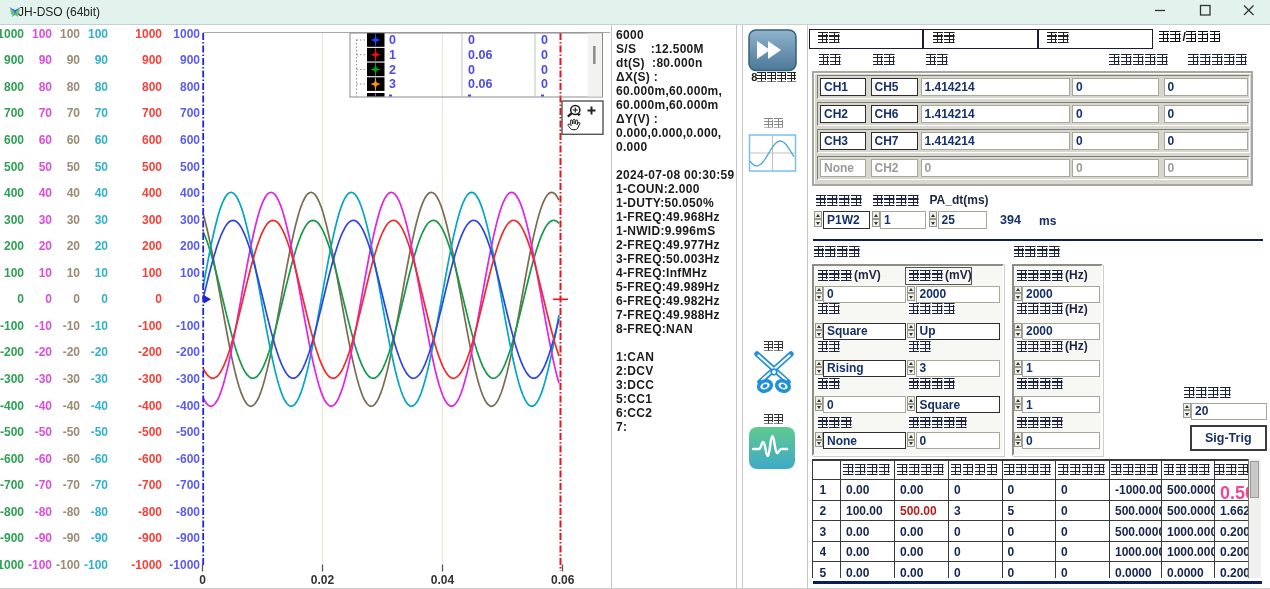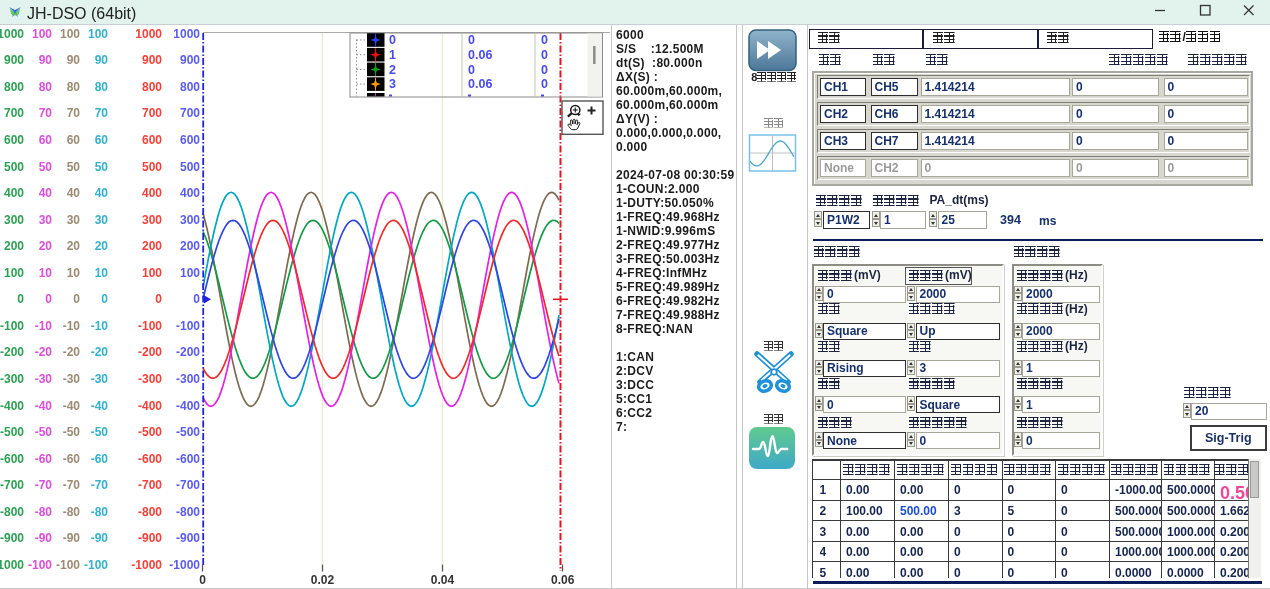--- a/index.html
+++ b/index.html
@@ -21,21 +21,21 @@
 .btn{position:absolute;background:#fff;border:2px solid #3c3c3c;box-shadow:inset 0 0 0 2px #fff;display:flex;align-items:center;justify-content:center;font-weight:bold;font-size:12.5px;color:#1a3263}
 .g{display:inline-block;width:10.6px;height:11px;margin:0 1.4px 0 0;vertical-align:-1.5px;background-image:repeating-linear-gradient(0deg,currentColor 0 1.15px,transparent 1.15px 3.25px),linear-gradient(currentColor,currentColor),linear-gradient(currentColor,currentColor);background-repeat:no-repeat;background-size:10.6px 11px,1.3px 11px,1.2px 8px;background-position:0 0,4.7px 0,8.9px 1.5px}
 #info{position:absolute;left:616px;top:27.5px;width:121px;font-size:12px;font-weight:bold;color:#1b1b1b;line-height:14px;letter-spacing:0.3px;white-space:pre}
 .gs{display:inline-block;width:9px;height:9.6px;margin:0 0.8px 0 0;vertical-align:-1px;background-image:repeating-linear-gradient(0deg,currentColor 0 1.05px,transparent 1.05px 2.9px),linear-gradient(currentColor,currentColor),linear-gradient(currentColor,currentColor);background-repeat:no-repeat;background-size:9px 9.6px,1.2px 9.6px,1.1px 7px;background-position:0 0,3.9px 0,7.5px 1.3px}
 </style></head><body>
 <div id="titlebar">
 <svg width="14" height="14" style="position:absolute;left:8px;top:5px">
 <path d="M1,2 L6,7 L4,12 L7,9 L10,12 L8,7 L13,2 L7,5 z" fill="#3a6ae0"></path>
 <path d="M2,3 L7,8 L12,3 L11,9 q-4,3 -8,0 z" fill="#58c058" opacity="0.85"></path>
 </svg>
-<span style="position:absolute;left:27px;top:4.5px;font-size:16px;color:#222">JH-DSO (64bit)</span>
+<span style="position:absolute;left:18px;top:4.5px;font-size:12px;color:#222">JH-DSO (64bit)</span>
 <svg width="120" height="24" style="position:absolute;left:1142px;top:0">
 <line x1="13" y1="10.5" x2="23" y2="10.5" stroke="#333" stroke-width="1.3"></line>
 <rect x="58.5" y="5.5" width="9.5" height="9.5" fill="none" stroke="#333" stroke-width="1.3"></rect>
 <line x1="102" y1="5.5" x2="111.5" y2="15" stroke="#333" stroke-width="1.3"></line>
 <line x1="111.5" y1="5.5" x2="102" y2="15" stroke="#333" stroke-width="1.3"></line>
 </svg>
 </div>
 <svg id="chart" width="612" height="564" style="position:absolute;left:0;top:25px">
 <line x1="322.5" y1="8" x2="322.5" y2="539" stroke="#ecead6" stroke-width="1.4"></line>
 <line x1="442.5" y1="8" x2="442.5" y2="539" stroke="#ecead6" stroke-width="1.4"></line>
@@ -549,21 +549,21 @@
 <div style="position:absolute;left:34.5px;top:24.0px;width:48px;color:#16254f;font-weight:bold;font-size:12px;overflow:hidden;white-space:nowrap">0.00</div>
 <div style="position:absolute;left:88.5px;top:24.0px;width:48px;color:#16254f;font-weight:bold;font-size:12px;overflow:hidden;white-space:nowrap">0.00</div>
 <div style="position:absolute;left:142.5px;top:24.0px;width:47.5px;color:#16254f;font-weight:bold;font-size:12px;overflow:hidden;white-space:nowrap">0</div>
 <div style="position:absolute;left:196.0px;top:24.0px;width:47.5px;color:#16254f;font-weight:bold;font-size:12px;overflow:hidden;white-space:nowrap">0</div>
 <div style="position:absolute;left:249.5px;top:24.0px;width:48px;color:#16254f;font-weight:bold;font-size:12px;overflow:hidden;white-space:nowrap">0</div>
 <div style="position:absolute;left:303.5px;top:24.0px;width:46px;color:#16254f;font-weight:bold;font-size:12px;overflow:hidden;white-space:nowrap">-1000.00</div>
 <div style="position:absolute;left:355.5px;top:24.0px;width:47px;color:#16254f;font-weight:bold;font-size:12px;overflow:hidden;white-space:nowrap">500.0000</div>
 <div style="position:absolute;left:408.5px;top:24.0px;width:28px;color:#ec4899;font-weight:bold;font-size:18px;overflow:hidden;white-space:nowrap">0.500</div>
 <div style="position:absolute;left:8.0px;top:45.0px;width:20.5px;color:#16254f;font-weight:bold;font-size:12px;overflow:hidden;white-space:nowrap">2</div>
 <div style="position:absolute;left:34.5px;top:45.0px;width:48px;color:#16254f;font-weight:bold;font-size:12px;overflow:hidden;white-space:nowrap">100.00</div>
-<div style="position:absolute;left:88.5px;top:45.0px;width:48px;color:#1d4ed8;font-weight:bold;font-size:12px;overflow:hidden;white-space:nowrap">500.00</div>
+<div style="position:absolute;left:88.5px;top:45.0px;width:48px;color:#b91c1c;font-weight:bold;font-size:12px;overflow:hidden;white-space:nowrap">500.00</div>
 <div style="position:absolute;left:142.5px;top:45.0px;width:47.5px;color:#16254f;font-weight:bold;font-size:12px;overflow:hidden;white-space:nowrap">3</div>
 <div style="position:absolute;left:196.0px;top:45.0px;width:47.5px;color:#16254f;font-weight:bold;font-size:12px;overflow:hidden;white-space:nowrap">5</div>
 <div style="position:absolute;left:249.5px;top:45.0px;width:48px;color:#16254f;font-weight:bold;font-size:12px;overflow:hidden;white-space:nowrap">0</div>
 <div style="position:absolute;left:303.5px;top:45.0px;width:46px;color:#16254f;font-weight:bold;font-size:12px;overflow:hidden;white-space:nowrap">500.0000</div>
 <div style="position:absolute;left:355.5px;top:45.0px;width:47px;color:#16254f;font-weight:bold;font-size:12px;overflow:hidden;white-space:nowrap">500.0000</div>
 <div style="position:absolute;left:408.5px;top:45.0px;width:28px;color:#16254f;font-weight:bold;font-size:12px;overflow:hidden;white-space:nowrap">1.662</div>
 <div style="position:absolute;left:8.0px;top:65.5px;width:20.5px;color:#16254f;font-weight:bold;font-size:12px;overflow:hidden;white-space:nowrap">3</div>
 <div style="position:absolute;left:34.5px;top:65.5px;width:48px;color:#16254f;font-weight:bold;font-size:12px;overflow:hidden;white-space:nowrap">0.00</div>
 <div style="position:absolute;left:88.5px;top:65.5px;width:48px;color:#16254f;font-weight:bold;font-size:12px;overflow:hidden;white-space:nowrap">0.00</div>
 <div style="position:absolute;left:142.5px;top:65.5px;width:47.5px;color:#16254f;font-weight:bold;font-size:12px;overflow:hidden;white-space:nowrap">0</div>

